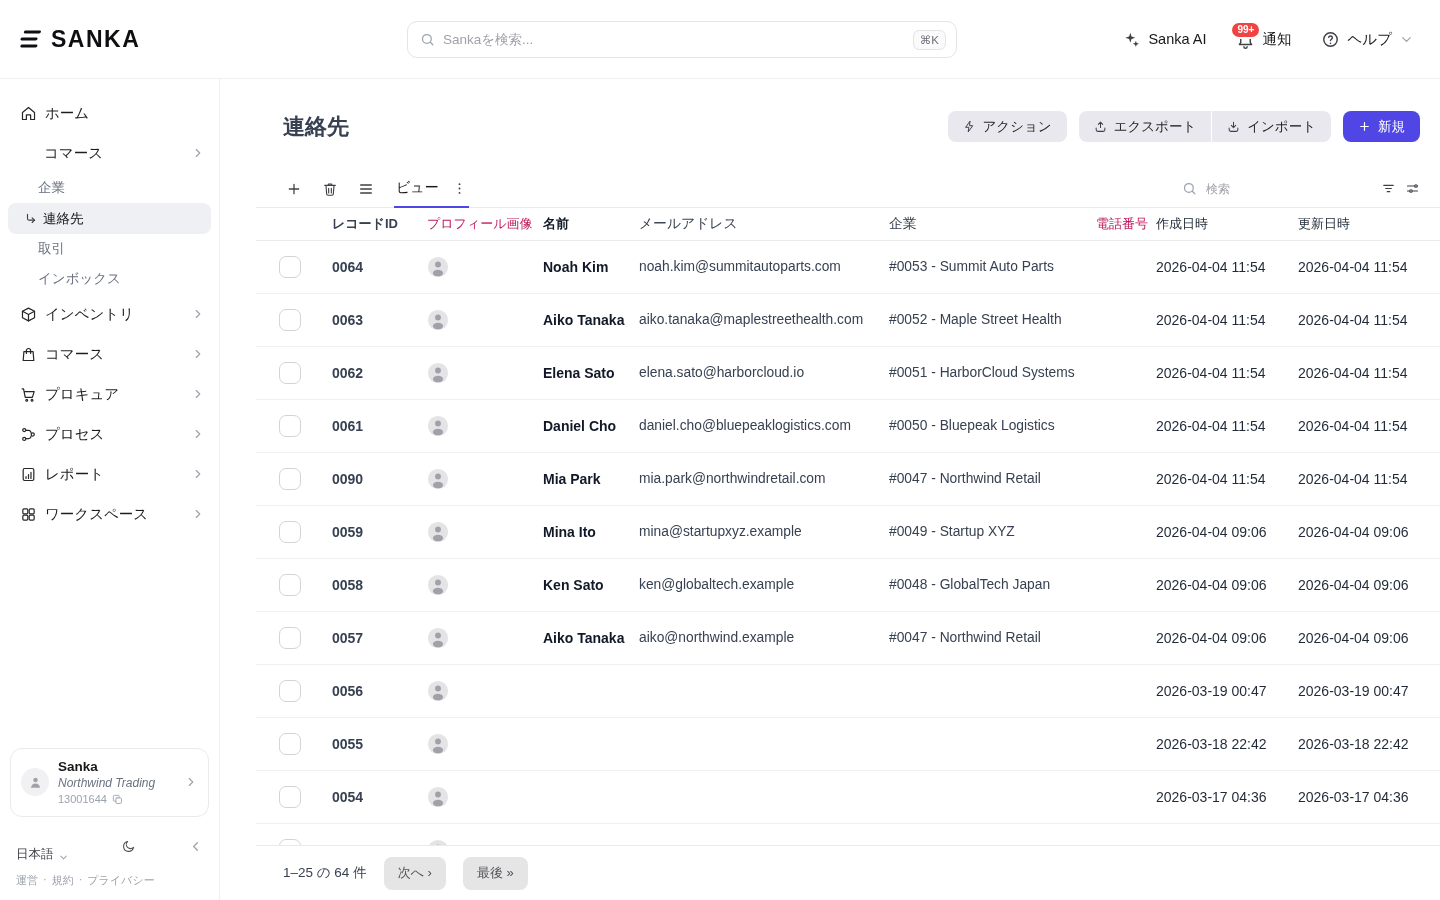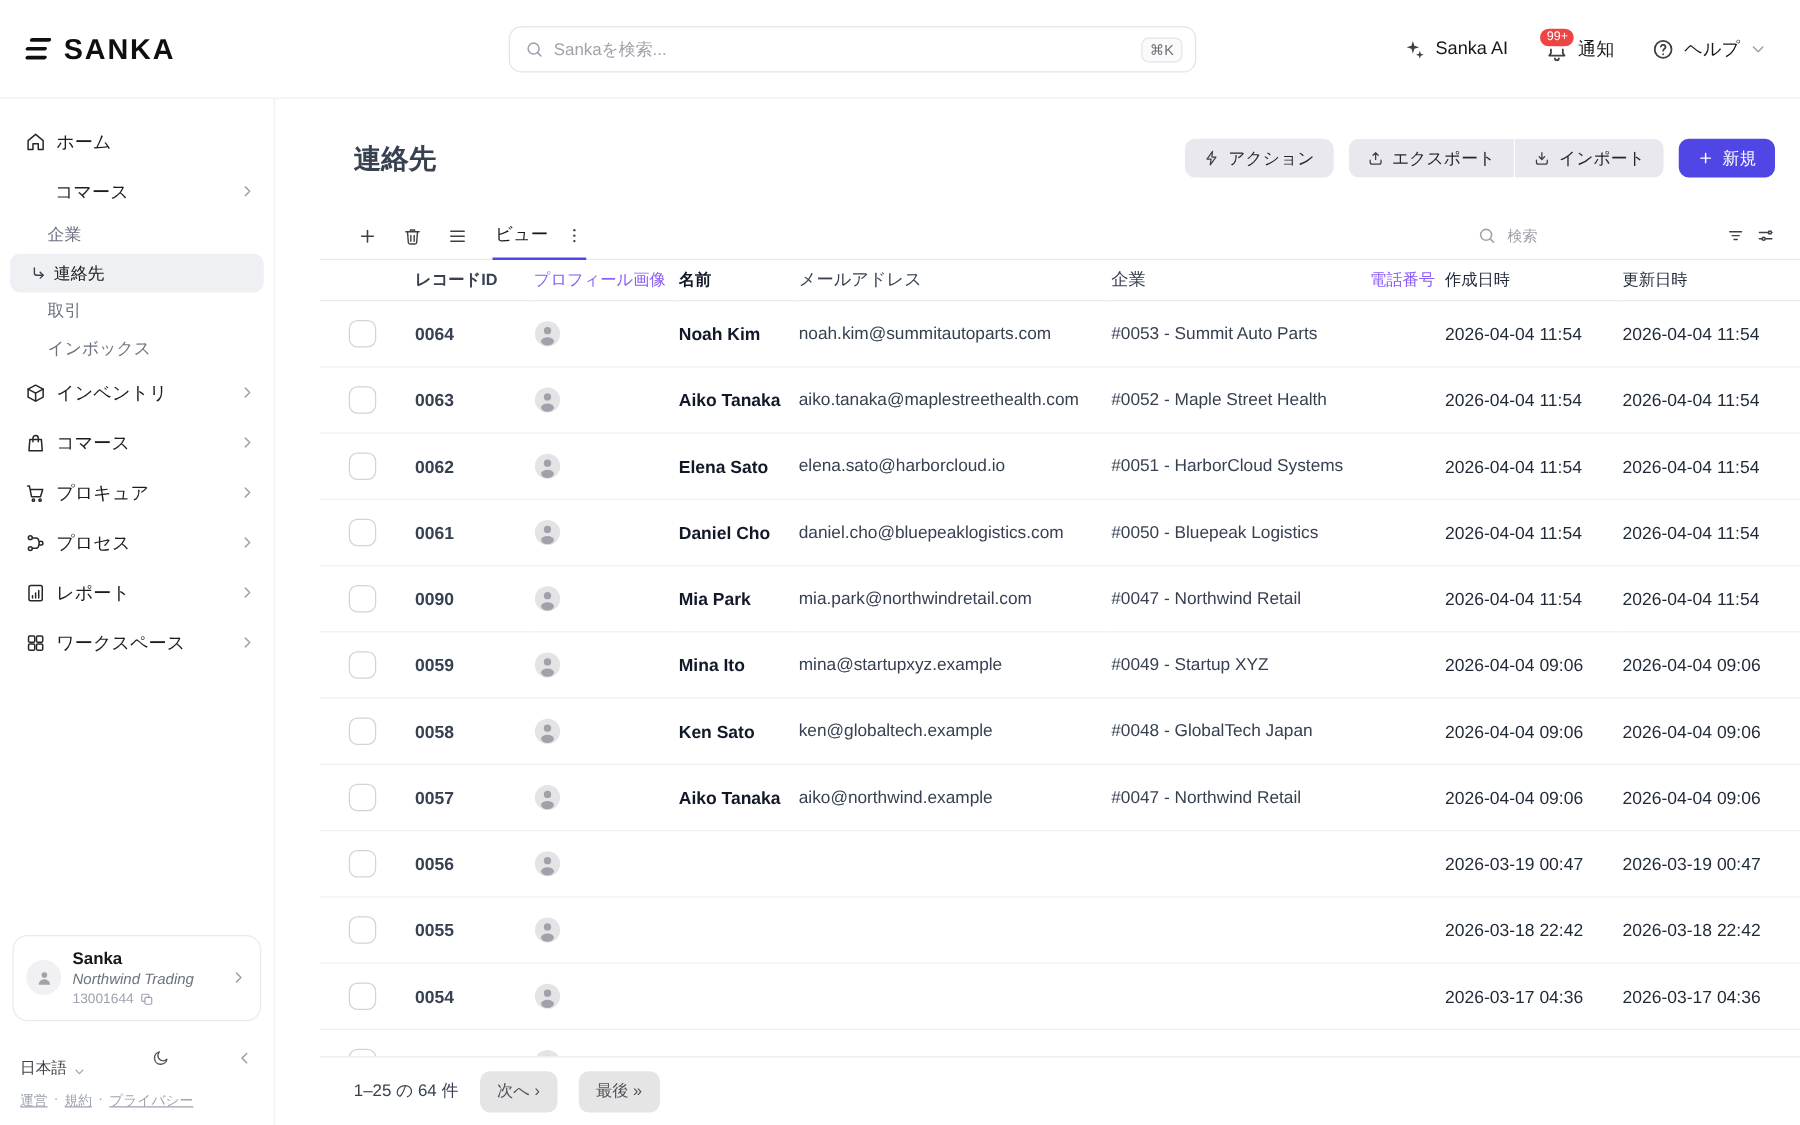--- a/index.html
+++ b/index.html
@@ -14,21 +14,21 @@
   .logo { display:flex; align-items:center; gap:9px; cursor:pointer; }
   .logo-mark { color:#0f0f12; }
   .logo-text { font-size:23px; font-weight:800; letter-spacing:1.5px; color:#0f0f12; }
   .gsearch { position:absolute; left:407px; top:21px; width:550px; height:37px; border:1px solid #e4e4e9; border-radius:10px; display:flex; align-items:center; padding:0 10px 0 12px; gap:8px; color:#9ca3af; background:#fff; }
   .gsearch input { flex:1; border:none; outline:none; font-size:13.5px; color:#374151; font-family:inherit; background:transparent; }
   .gsearch input::placeholder { color:#a1a1aa; }
   .kbd { font-size:11.5px; color:#71717a; border:1px solid #e4e4e9; border-radius:6px; padding:2px 6px; background:#fafafa; }
   .top-right { margin-left:auto; display:flex; gap:30px; }
   .top-item { display:flex; align-items:center; gap:7px; font-size:14.5px; color:#18181b; cursor:pointer; }
   .bell-wrap { position:relative; }
-  .badge { position:absolute; top:-9px; left:-6px; background:var(--badge); color:#fff; font-size:10px; font-weight:400; border-radius:9px; padding:2px 5px; border:2px solid #fff; line-height:1; }
+  .badge { position:absolute; top:-9px; left:-6px; background:var(--badge); color:#fff; font-size:10px; font-weight:700; border-radius:9px; padding:2px 5px; border:2px solid #fff; line-height:1; }
   .muted-ico { color:#3f3f46; }
 
   
   .bodyrow { flex:1; display:flex; min-height:0;gap:36px; }
 
   
   .sidebar { width:220px; flex:0 0 220px; border-right:1px solid #efeff2; display:flex; flex-direction:column; padding-top:14px; background:#fff; min-height:0; }
   .nav-item { display:flex; align-items:center; gap:7px; height:40px; padding:0 14px 0 20px; font-size:14.5px; font-weight:500; color:#1c1c21; cursor:pointer; }
   .nav-item .nicon { color:#27272a; width:18px; }
   .nav-item.indent { padding-left:44px; }
@@ -41,21 +41,21 @@
   .acc-avatar { width:28px; height:28px; border-radius:50%; background:#f1f1f4; display:flex; align-items:center; justify-content:center; color:#a1a1aa; flex:0 0 28px; }
   .acc-col { flex:1; min-width:0; }
   .acc-name { font-size:13.5px; font-weight:700; color:#18181b; line-height:1.3; }
   .acc-org { font-size:12px; color:#6b7280; line-height:1.35;font-style:italic; }
   .acc-id { font-size:11px; color:#9ca3af; display:flex; align-items:center; gap:5px; line-height:1.4; }
   .lang-row { margin:13px 16px 0; display:flex; align-items:center; font-size:12.5px; color:#3f3f46; }
   .lang-sel { display:flex; align-items:flex-end; gap:4px; cursor:pointer;margin-top:16px; }
   .lang-mid { margin:0 auto; color:#52525b; cursor:pointer; }
   .collapse { color:#9ca3af; cursor:pointer; }
   .side-foot { margin:10px 16px 12px; font-size:11px; color:#9ca3af; display:flex; gap:5px; }
-  .side-foot span.link { cursor:pointer;text-decoration:underline; }
+  .side-foot span.link { cursor:pointer; }
 
   
   .main { flex:1; min-width:0; display:flex; flex-direction:column; background:#fff; }
   .page-header { display:flex; align-items:center; padding:32px 20px 28px 27px; }
   .page-title { font-size:22px; font-weight:600; color:#374151; }
   .hdr-actions { margin-left:auto; display:flex; align-items:center; gap:12px;padding-left:24px; }
   .btn { height:31px; display:flex; align-items:center; gap:7px; padding:0 15px; border:none; border-radius:8px; background:#e8e8ee; color:#27272a; font-size:13.5px; font-family:inherit; cursor:pointer; }
   .btn .bicon { color:#3f3f46; }
   .btn-group { display:flex; gap:1px; border-radius:8px; overflow:hidden; }
   .btn-group .btn { border-radius:0; }
@@ -67,21 +67,21 @@
   .tool-ico { color:#3f3f46; cursor:pointer; display:flex; align-items:center; }
   .view-tab { height:38px; display:flex; align-items:center; gap:13px; border-bottom:2px solid var(--accent); padding:0 2px; margin-bottom:-1px; cursor:pointer; }
   .view-tab .vlabel { font-size:14px; font-weight:500; color:#18181b; }
   .tbl-search { margin-left:auto; display:flex; align-items:center; gap:9px; color:#9ca3af; width:238px; }
   .tbl-search input { flex:1; border:none; outline:none; font-size:12px; font-family:inherit; color:#374151; min-width:0; }
   .tbl-search input::placeholder { color:#a1a1aa; }
 
   
   .table-wrap { flex:1; min-height:0; overflow:hidden; }
   table { border-collapse:collapse; table-layout:fixed; width:1285px; }
-  thead th { height:32px; font-weight:400; font-size:13px; color:#8b5cf6; text-align:left; border-bottom:1px solid #e9eaee; white-space:nowrap; overflow:hidden; }
+  thead th { height:32px; font-weight:400; font-size:13px; color:#be185d; text-align:left; border-bottom:1px solid #e9eaee; white-space:nowrap; overflow:hidden; }
   tbody td { height:53px; border-bottom:1px solid #eef0f3; font-size:14px; white-space:nowrap; overflow:hidden; }
   .c-check { padding-left:23px; }
   .checkbox { width:22px; height:22px; border:1.5px solid #d4d4d8; border-radius:7px; display:inline-block; background:#fff; cursor:pointer; vertical-align:middle; }
   .c-id { font-weight:600; color:#374151; }
   .avatar { width:22px; height:22px; display:inline-block; vertical-align:middle; }
   .c-name { font-weight:700; color:#111827; }
   .c-email, .c-company { color:#374151; font-size:13.8px; }
   .c-date { color:#1f2937; }
   .c-owner { color:#1f2937; }
   .owner-flex { display:flex; align-items:center; gap:7px; }

